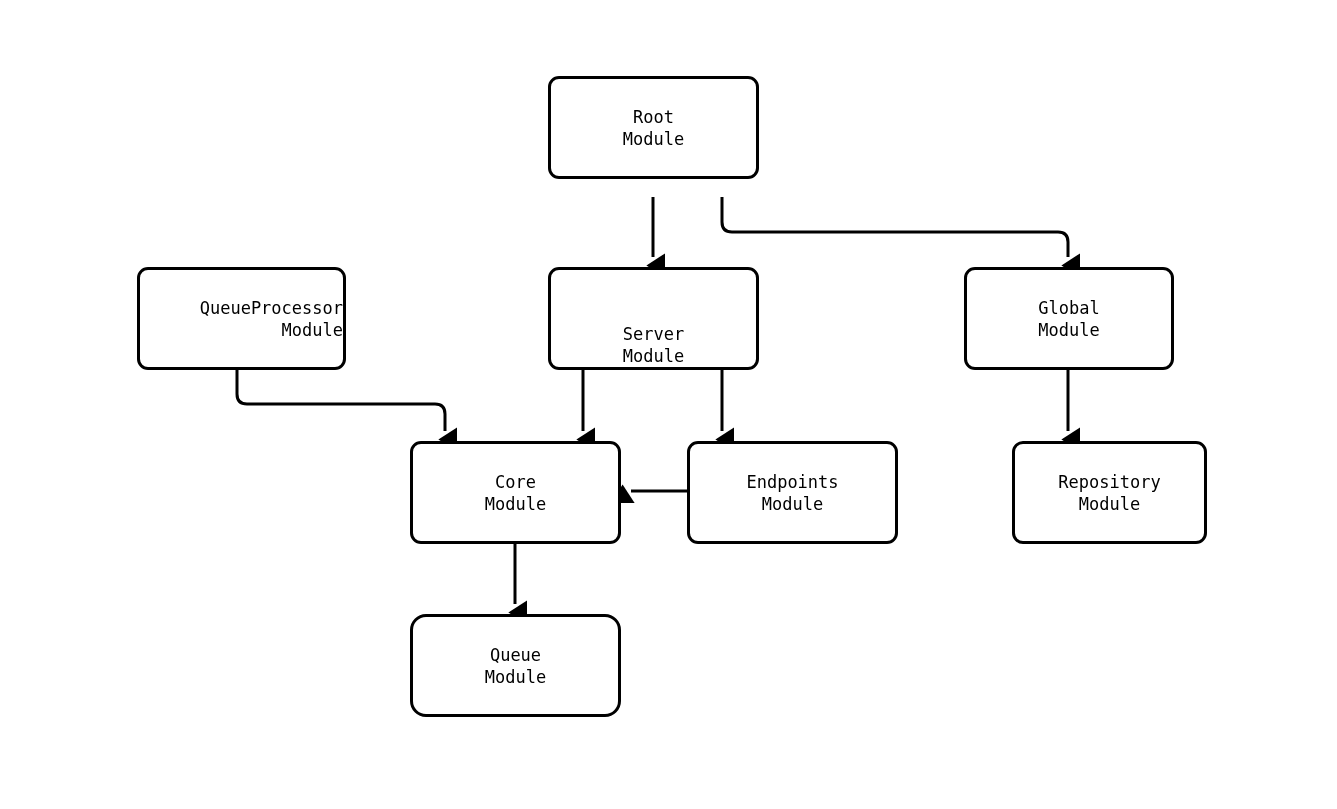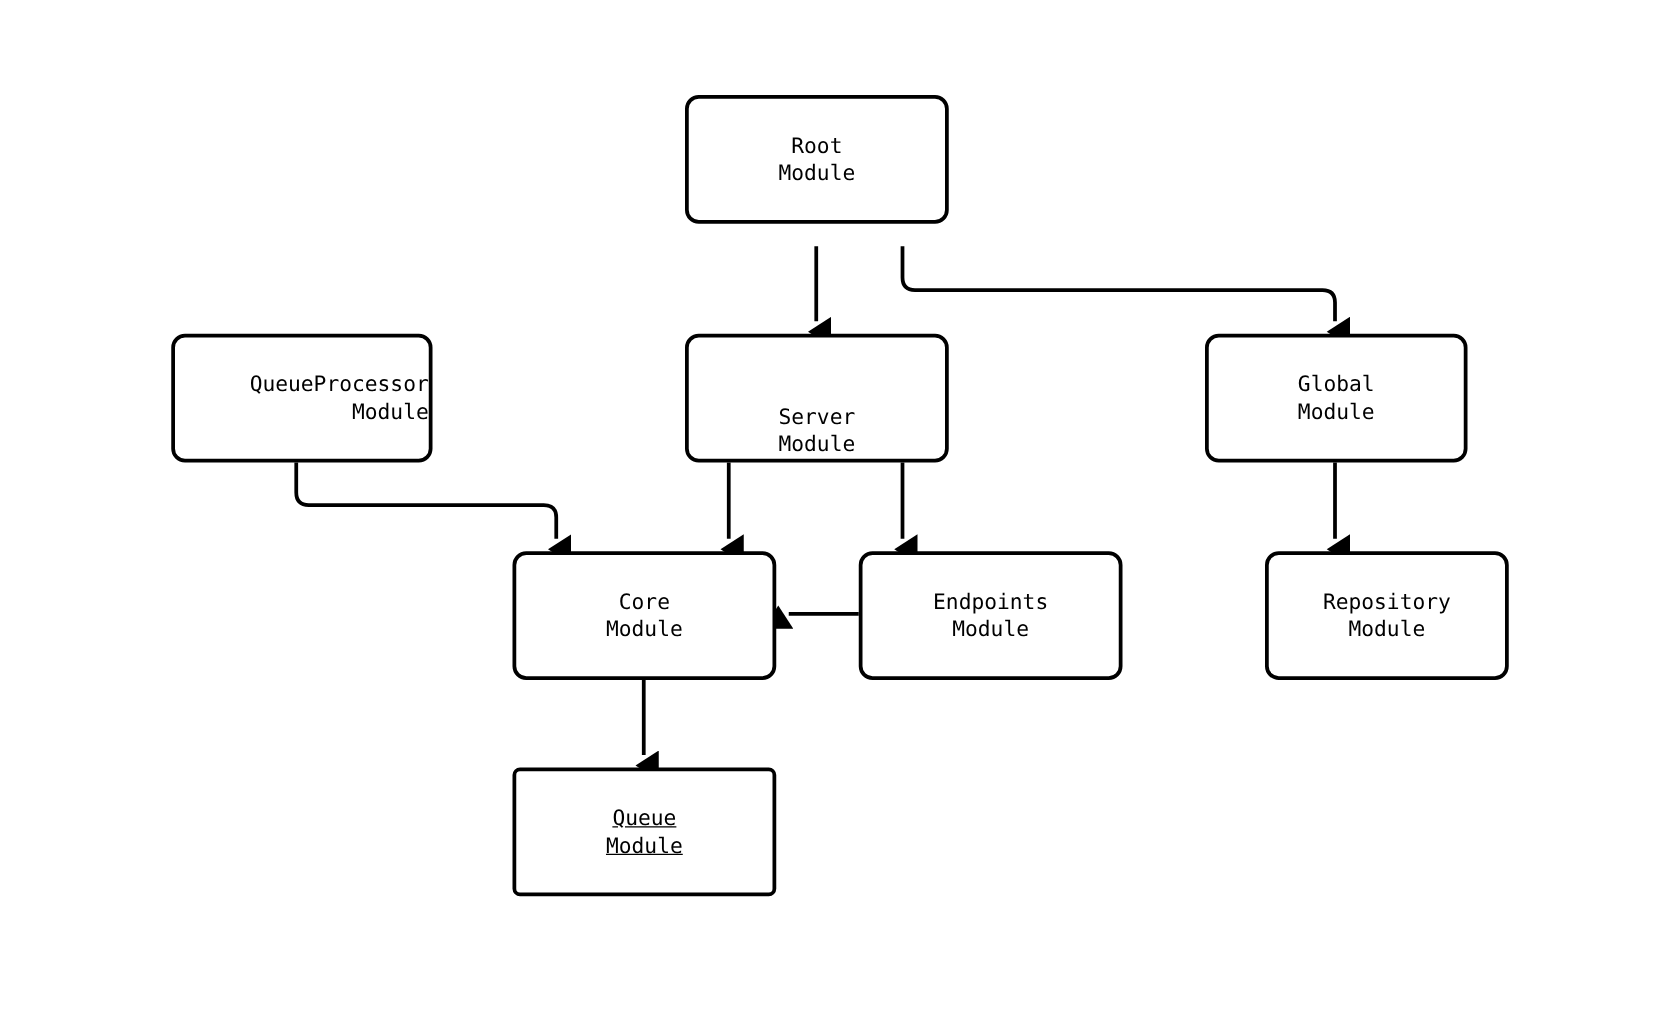--- a/index.html
+++ b/index.html
@@ -101,18 +101,18 @@
   <div class="node" style="left: 687px; top: 441px; width: 211px; height: 103px; border-radius: 11px; border-width: 3px; border-color: rgb(0, 0, 0); background: rgb(255, 255, 255);">
     <span class="node-line">Endpoints</span>
     <span class="node-line">Module</span>
   </div>
 
   <div class="node" style="left: 964px; top: 441px; width: 195px; height: 103px; border-radius: 11px; border-width: 3px; border-color: rgb(0, 0, 0); background: rgb(255, 255, 255); margin-left: 48px;">
     <span class="node-line">Repository</span>
     <span class="node-line">Module</span>
   </div>
 
-  <div class="node" style="left: 410px; top: 614px; width: 211px; height: 103px; border-radius: 6px; border-width: 3px; border-color: rgb(0, 0, 0); background: rgb(255, 255, 255); text-decoration: underline;">
+  <div class="node" style="left: 410px; top: 614px; width: 211px; height: 103px; border-radius: 16px; border-width: 3px; border-color: rgb(0, 0, 0); background: rgb(255, 255, 255);">
     <span class="node-line">Queue</span>
     <span class="node-line">Module</span>
   </div>
 
 </div>
 
 </body></html>

